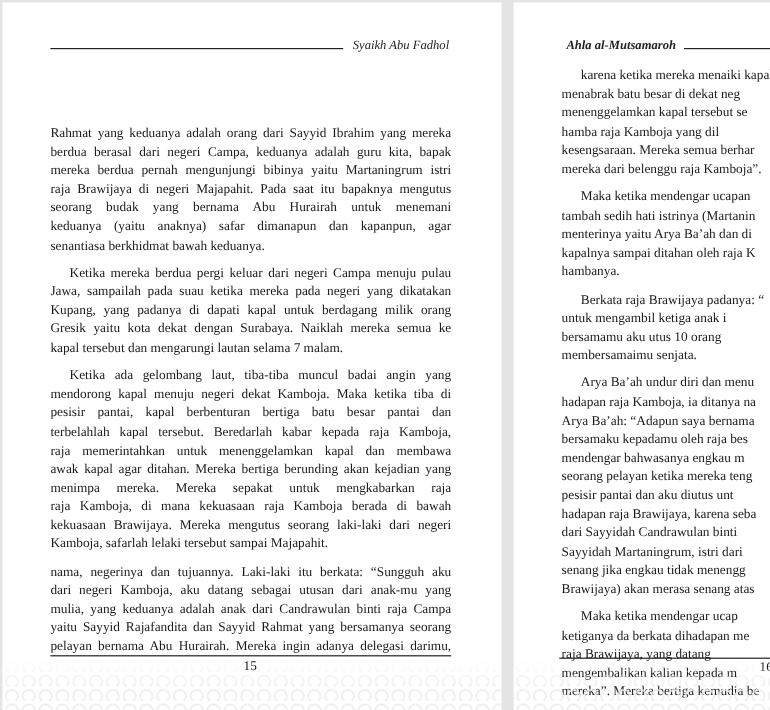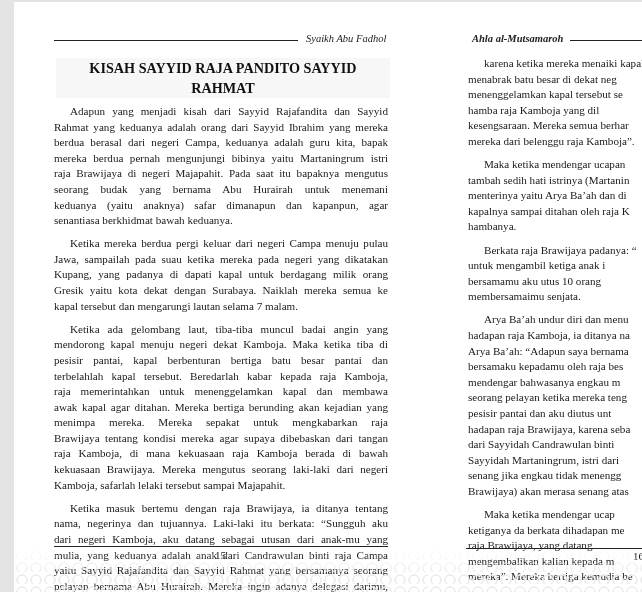--- a/index.html
+++ b/index.html
@@ -1,18 +1,18 @@
 <!DOCTYPE html>
 <html><head>
 <meta charset="utf-8">
 <style>
   html, body { margin:0; padding:0; }
   body { width:642px; height:592px; overflow:hidden; background:#e4e4e4; position:relative; font-family:"DejaVu Serif","Liberation Serif",serif; }
   .page { position:absolute; top:2px; background:#ffffff; height:590px; overflow:hidden; }
-  #page-left { left:2px; width:416px;margin-left:12px; }
+  #page-left { left:2px; width:416px; }
   #page-right { left:428px; width:240px; }
   .pattern { position:absolute; left:0; right:0; bottom:0; height:44px;
     background-image: radial-gradient(circle at 8px 8px, transparent 4px, #ececec 4.5px, #ececec 5.5px, transparent 6px);
     background-size:14px 12px; opacity:0.9;
     -webkit-mask-image: linear-gradient(to bottom, transparent 0%, #000 60%);
     mask-image: linear-gradient(to bottom, transparent 0%, #000 60%); }
   .header-rule { position:absolute; height:1px; background:#222; }
   .header-text { position:absolute; font-family:"Liberation Serif","DejaVu Serif",serif; font-style:italic; font-size:10.5px; color:#222; white-space:nowrap; }
   .title { position:absolute; left:42px; width:334px; text-align:center; font-family:"Liberation Serif",serif; font-weight:bold; font-size:14.2px; line-height:20px; color:#111; background:#f7f7f7; }
   .col { position:absolute; font-family:"Liberation Serif","DejaVu Serif",serif; font-size:11.1px; color:#1a1a1a; }
@@ -24,26 +24,24 @@
   .page-num { position:absolute; font-family:"Liberation Serif",serif; font-size:11px; color:#111; }
 </style>
 </head>
 <body>
 
 <div class="page" id="page-left">
   <div class="header-rule" style="left:40px;top:38px;width:244px;"></div>
   <div class="header-text" style="left:292px;top:31px;">Syaikh Abu Fadhol</div>
 
   <div class="title" style="top:56px;">
-    <div>KISAH SAYYID RAJA PANDITO SAYYID RAHMAT</div>
   </div>
 
   <div class="col" id="left-col" style="left:40px;top:102px;width:334px;">
       <div>
-        <div class="ln ind">Adapun yang menjadi kisah dari Sayyid Rajafandita dan Sayyid</div>
         <div class="ln">Rahmat yang keduanya adalah orang dari Sayyid Ibrahim yang mereka</div>
         <div class="ln">berdua berasal dari negeri Campa, keduanya adalah guru kita, bapak</div>
         <div class="ln">mereka berdua pernah mengunjungi bibinya yaitu Martaningrum istri</div>
         <div class="ln">raja Brawijaya di negeri Majapahit. Pada saat itu bapaknya mengutus</div>
         <div class="ln">seorang budak yang bernama Abu Hurairah untuk menemani</div>
         <div class="ln">keduanya (yaitu anaknya) safar dimanapun dan kapanpun, agar</div>
         <div class="ln last">senantiasa berkhidmat bawah keduanya.</div>
       </div>
       <div class="gap"></div>
       <div>
@@ -55,28 +53,26 @@
       </div>
       <div class="gap"></div>
       <div>
         <div class="ln ind">Ketika ada gelombang laut, tiba-tiba muncul badai angin yang</div>
         <div class="ln">mendorong kapal menuju negeri dekat Kamboja. Maka ketika tiba di</div>
         <div class="ln">pesisir pantai, kapal berbenturan bertiga batu besar pantai dan</div>
         <div class="ln">terbelahlah kapal tersebut. Beredarlah kabar kepada raja Kamboja,</div>
         <div class="ln">raja memerintahkan untuk menenggelamkan kapal dan membawa</div>
         <div class="ln">awak kapal agar ditahan. Mereka bertiga berunding akan kejadian yang</div>
         <div class="ln">menimpa mereka. Mereka sepakat untuk mengkabarkan raja</div>
-        <div class="ln">Brawijaya tentang kondisi mereka agar supaya dibebaskan dari tangan</div>
         <div class="ln">raja Kamboja, di mana kekuasaan raja Kamboja berada di bawah</div>
         <div class="ln">kekuasaan Brawijaya. Mereka mengutus seorang laki-laki dari negeri</div>
         <div class="ln last">Kamboja, safarlah lelaki tersebut sampai Majapahit.</div>
       </div>
       <div class="gap"></div>
       <div>
-        <div class="ln ind">Ketika masuk bertemu dengan raja Brawijaya, ia ditanya tentang</div>
         <div class="ln">nama, negerinya dan tujuannya.  Laki-laki itu berkata: “Sungguh aku</div>
         <div class="ln">dari negeri Kamboja, aku datang sebagai utusan dari anak-mu yang</div>
         <div class="ln">mulia, yang keduanya adalah anak dari Candrawulan binti raja Campa</div>
         <div class="ln">yaitu Sayyid Rajafandita dan Sayyid Rahmat yang bersamanya seorang</div>
         <div class="ln">pelayan bernama Abu Hurairah. Mereka ingin adanya delegasi darimu,</div>
       </div>
     </div>
 
   <div class="footer-rule" style="left:40px;top:544px;width:334px;"></div>
   <div class="page-num" style="left:201px;top:547px;">15</div>

